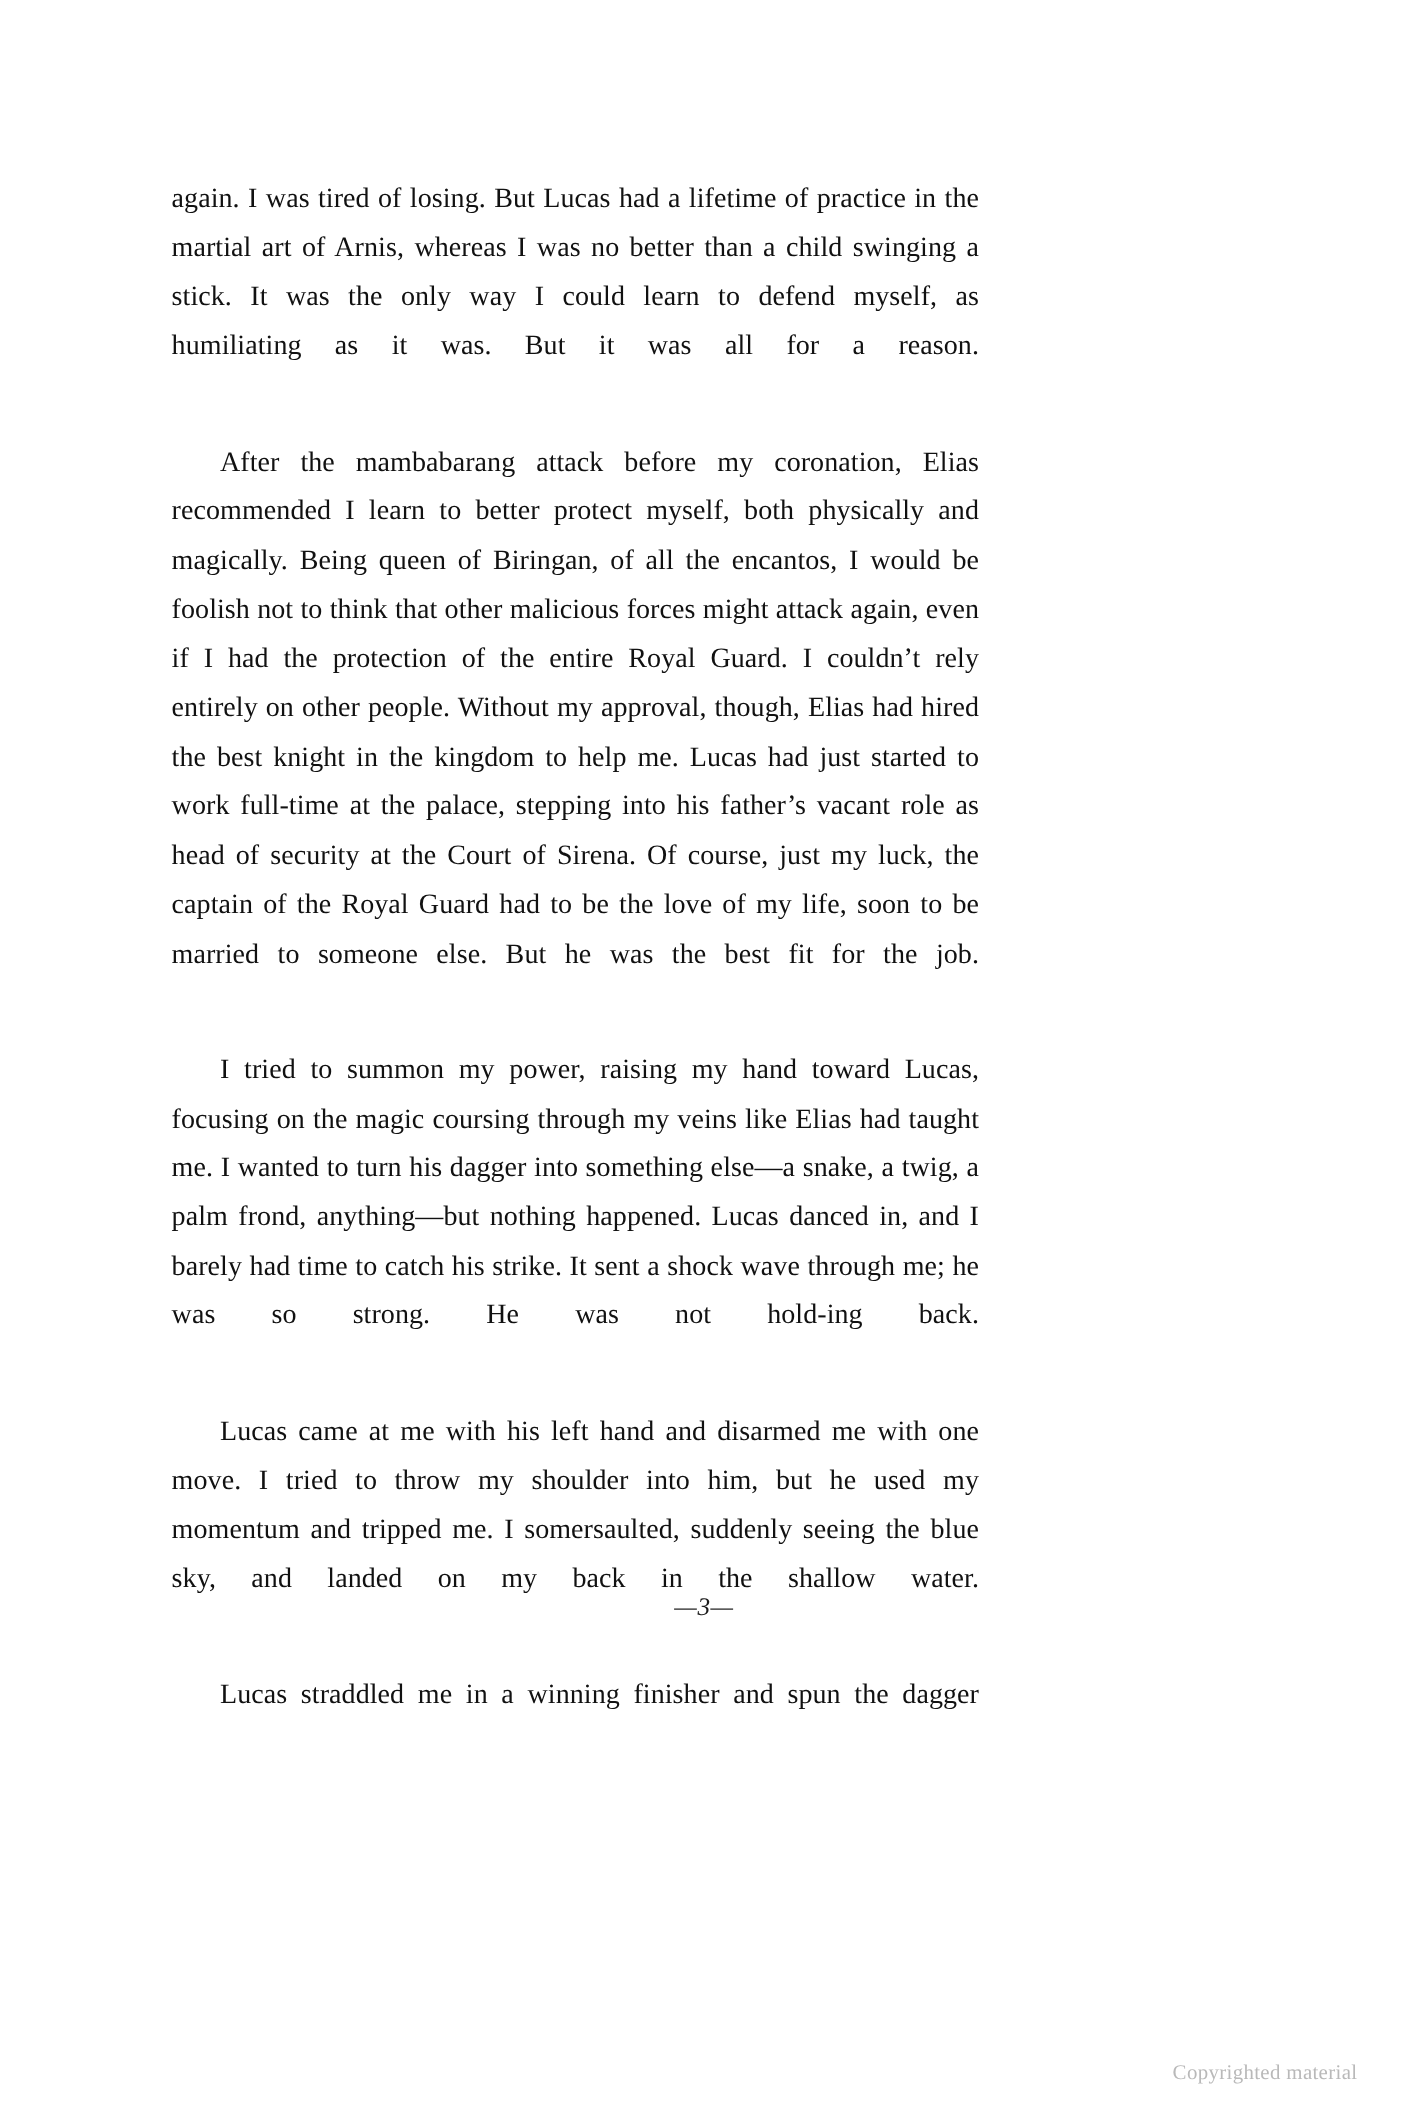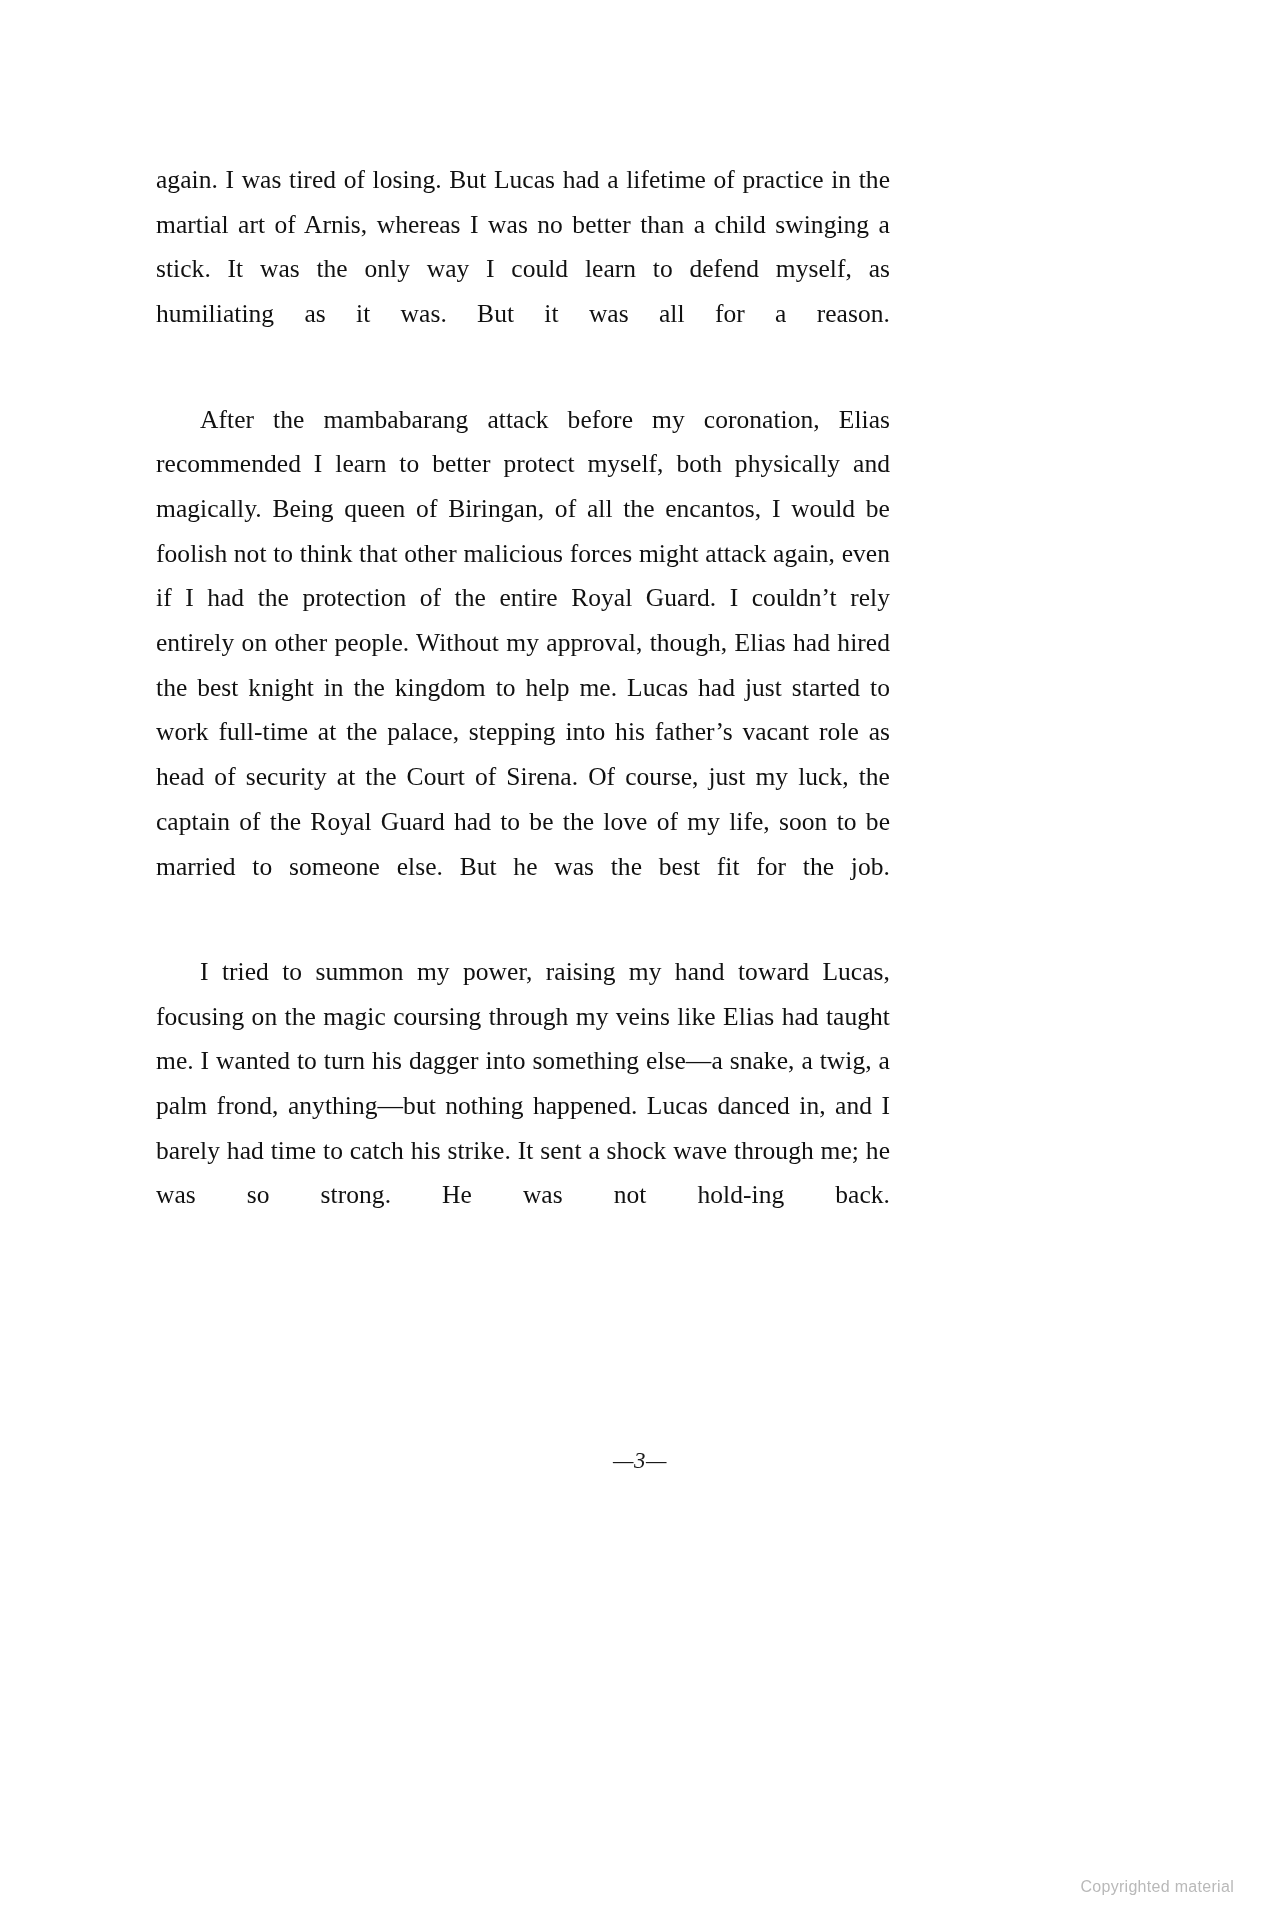--- a/index.html
+++ b/index.html
@@ -69,35 +69,37 @@
     font-style: italic;
     color: #1a1a1a;
     letter-spacing: 0.5px;
   }
 
   
   #copyright-notice {
     position: absolute;
     right: 46px;
     bottom: 24px;
-    font-family: Liberation Sans, sans-serif;
-    font-size: 16px;
+    font-family: Liberation Serif, serif;
+    font-size: 19px;
     color: #b9b9b9;
     letter-spacing: 0.3px;
     white-space: nowrap;
   }
 </style>
 </head>
 <body>
 
 <div id="page">
 
   <div id="text-block">
     <p class="body-para">again. I was tired of losing. But Lucas had a lifetime of practice in the martial art of Arnis, whereas I was no better than a child swinging a stick. It was the only way I could learn to defend myself, as humiliating as it was. But it was all for a reason.</p>
     <p class="body-para indent">After the mambabarang attack before my coronation, Elias recommended I learn to better protect myself, both physically and magically. Being queen of Biringan, of all the encantos, I would be foolish not to think that other malicious forces might attack again, even if I had the protection of the entire Royal Guard. I couldn’t rely entirely on other people. Without my approval, though, Elias had hired the best knight in the kingdom to help me. Lucas had just started to work full-time at the palace, stepping into his father’s vacant role as head of security at the Court of Sirena. Of course, just my luck, the captain of the Royal Guard had to be the love of my life, soon to be married to someone else. But he was the best fit for the job.</p>
     <p class="body-para indent">I tried to summon my power, raising my hand toward Lucas, focusing on the magic coursing through my veins like Elias had taught me. I wanted to turn his dagger into something else—a snake, a twig, a palm frond, anything—but nothing happened. Lucas danced in, and I barely had time to catch his strike. It sent a shock wave through me; he was so strong. He was not hold-ing back.</p>
+    <p class="body-para indent">Lucas came at me with his left hand and disarmed me with one move. I tried to throw my shoulder into him, but he used my momentum and tripped me. I somersaulted, suddenly seeing the blue sky, and landed on my back in the shallow water.</p>
+    <p class="body-para indent">Lucas straddled me in a winning finisher and spun the dagger</p>
   </div>
 
   <div id="folio">—3—</div>
 
   <div id="copyright-notice">Copyrighted material</div>
 
 </div>
 
 </body></html>

